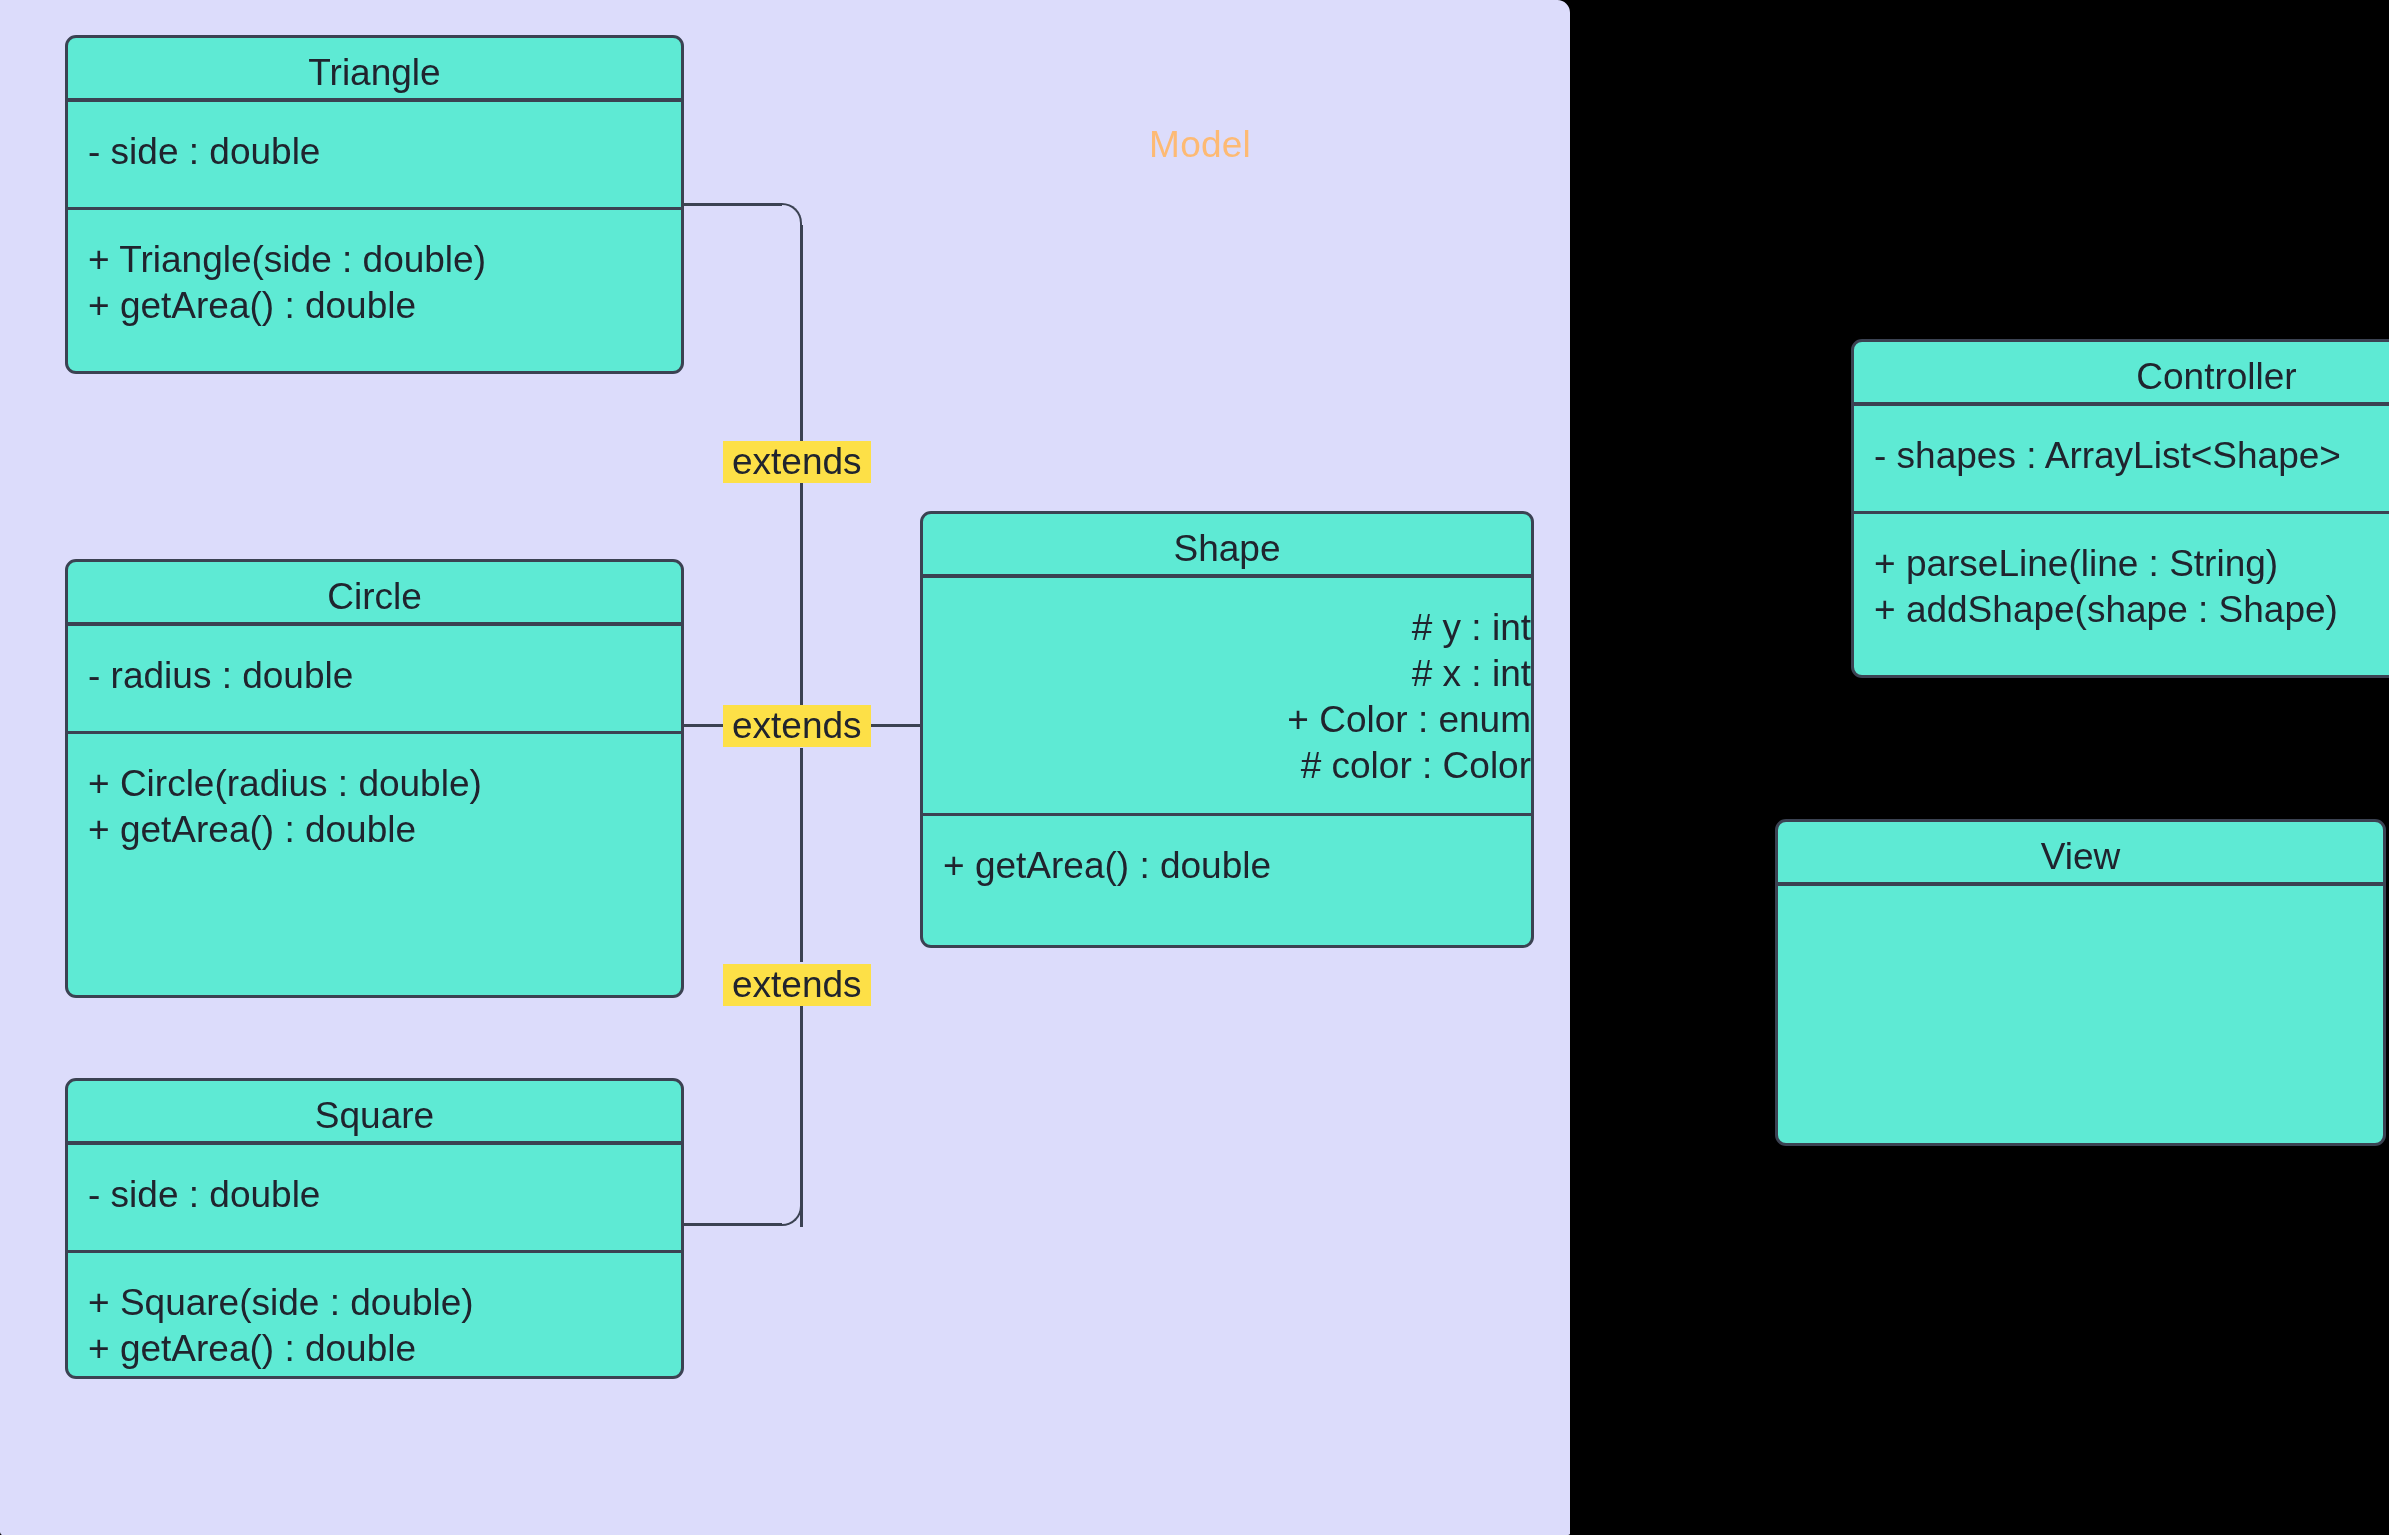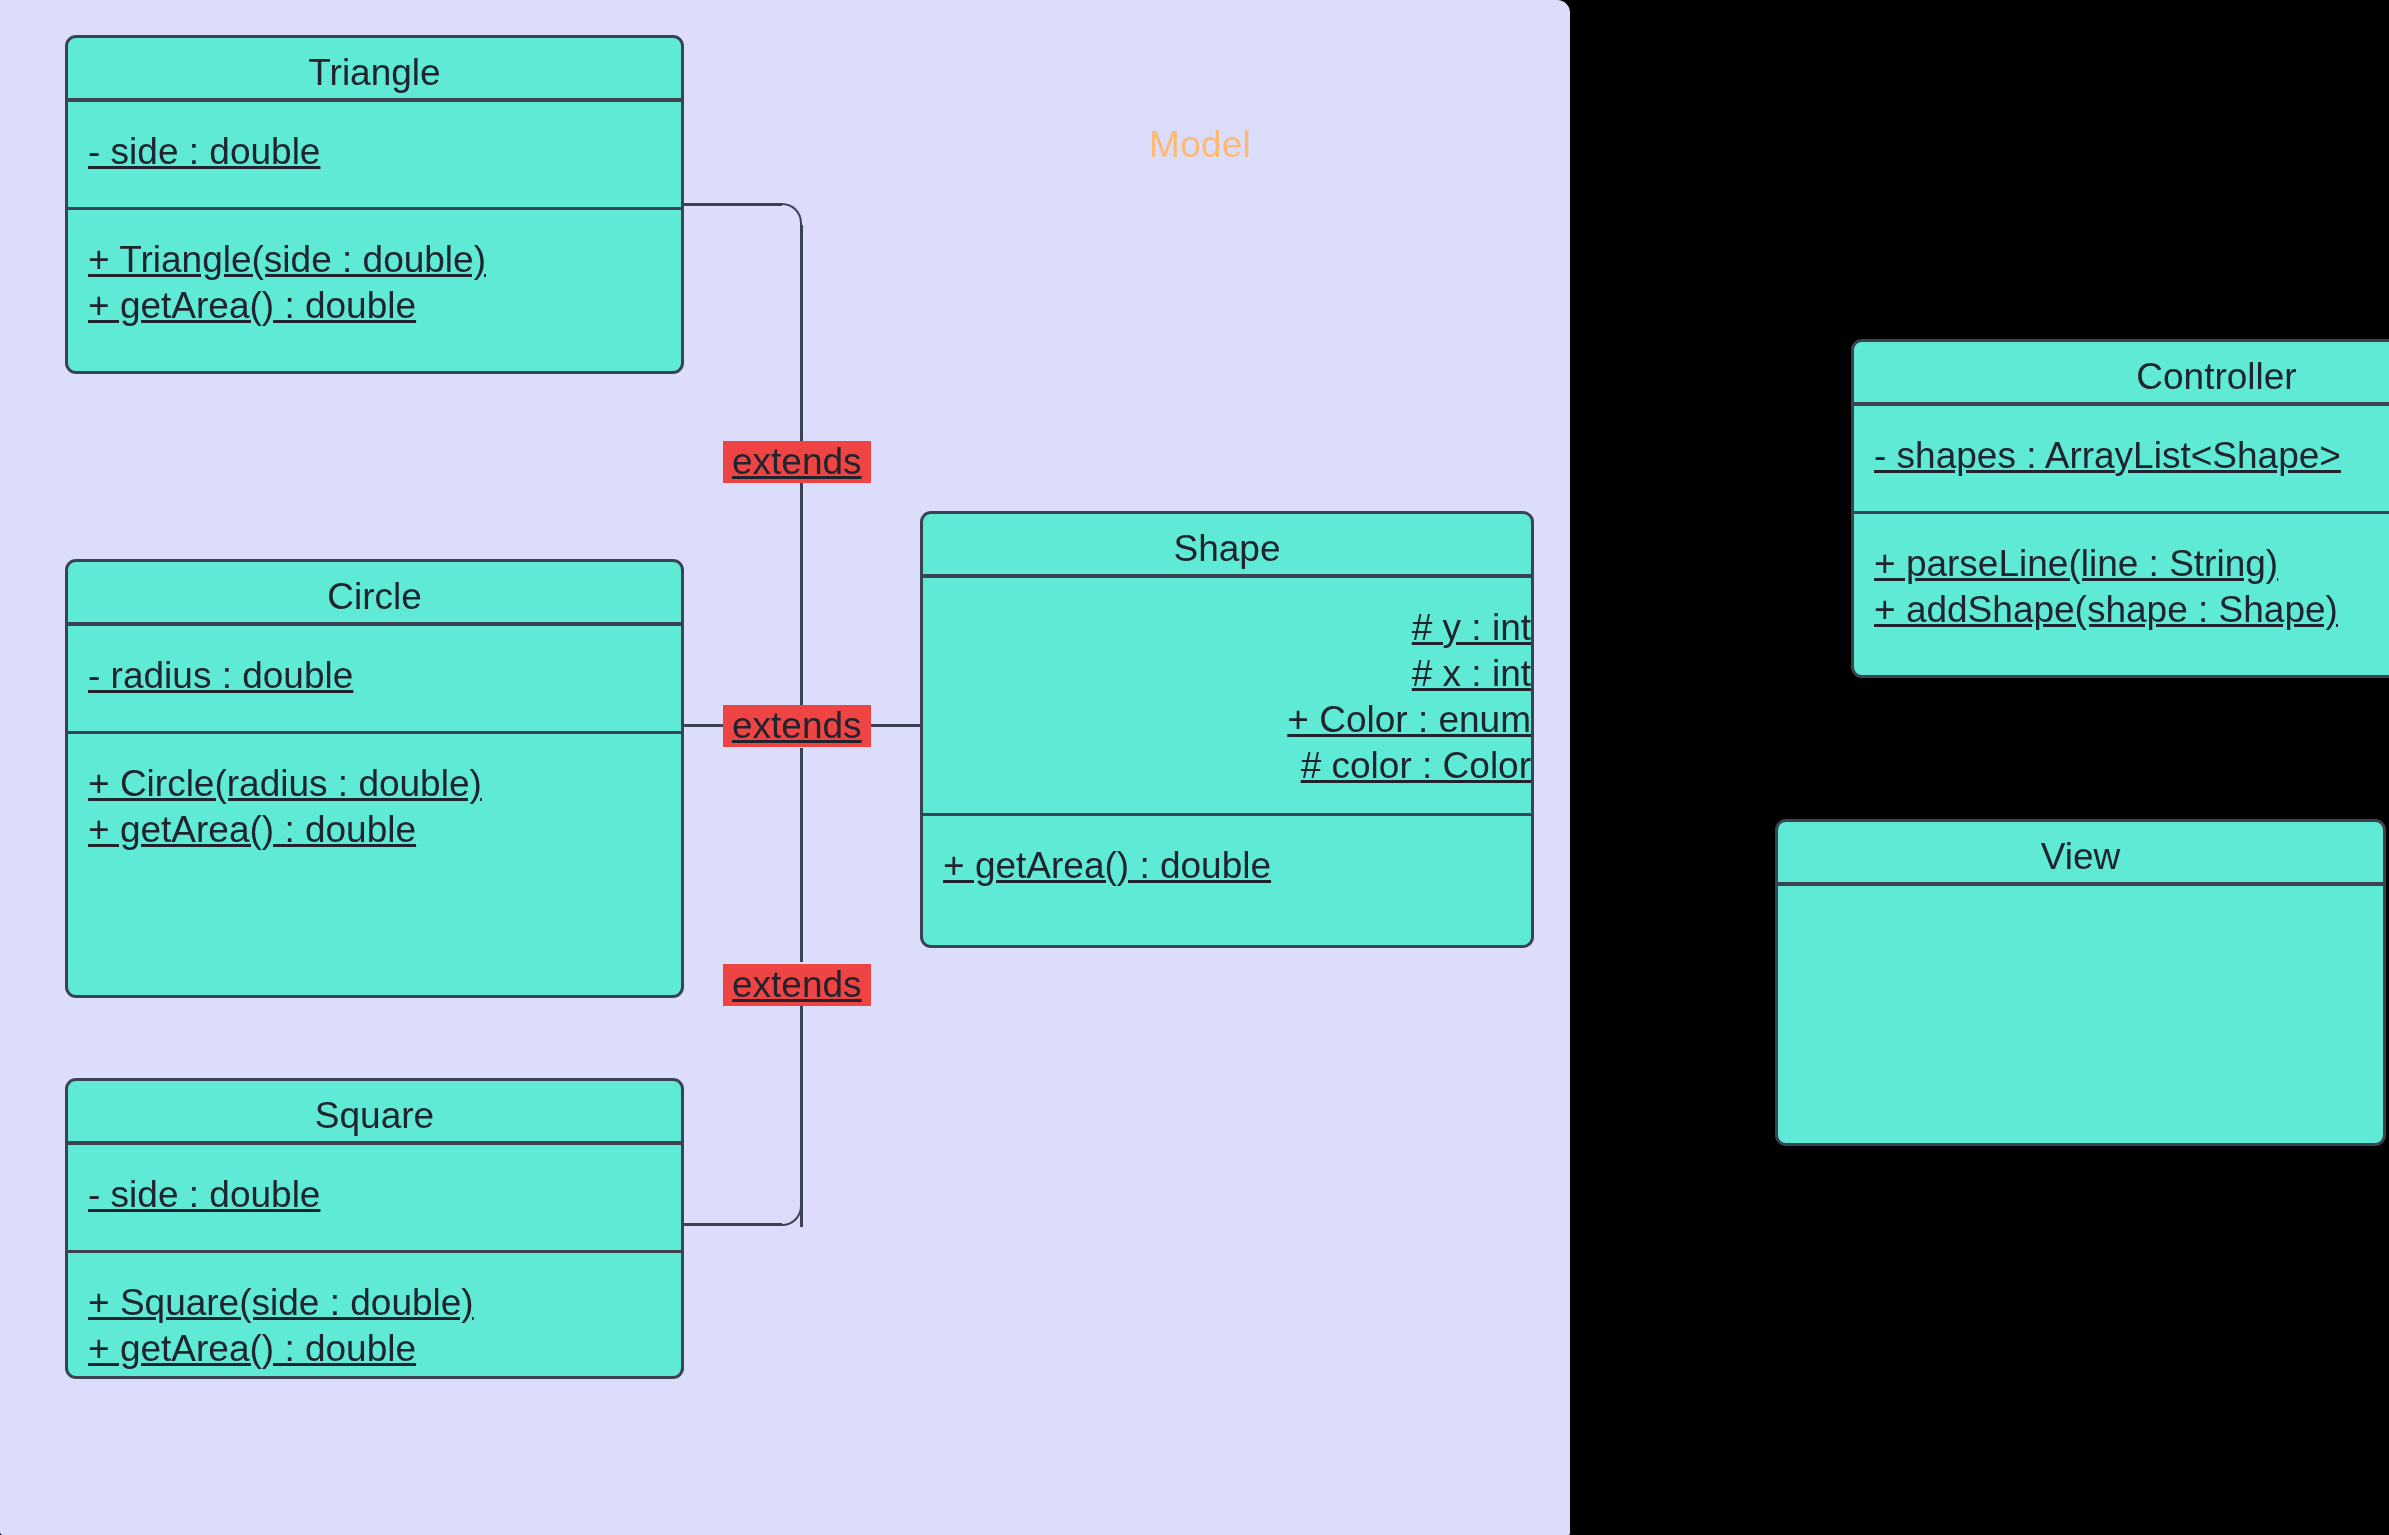--- a/index.html
+++ b/index.html
@@ -58,21 +58,20 @@
   .uml-divider {
     height: 3.6px;
     background: #3b4252;
     width: 100%;
   }
   .uml-section {
     box-sizing: border-box;
     padding-left: 20px;
     font-size: 37px;
     color: #20242e;
-    text-decoration: underline;
   }
   .uml-row {
     white-space: pre;
     line-height: 46px;
     height: 46px;
   }
 
   
   .conn {
     position: absolute;
@@ -93,25 +92,24 @@
   }
   .corner-br {
     border-left: none;
     border-top: none;
     border-bottom-right-radius: 20px;
   }
   .edge-label {
     position: absolute;
     font-size: 37px;
     color: #20242e;
-    background: #ef4444;
+    background: #fde047;
     padding: 0 9px;
     white-space: nowrap;
     text-align: left;
-    text-decoration: underline;
   }
 </style>
 </head>
 <body>
 
 <div id="stage">
 
   <div id="model-panel"></div>
   <div id="model-label">Model</div>
 

